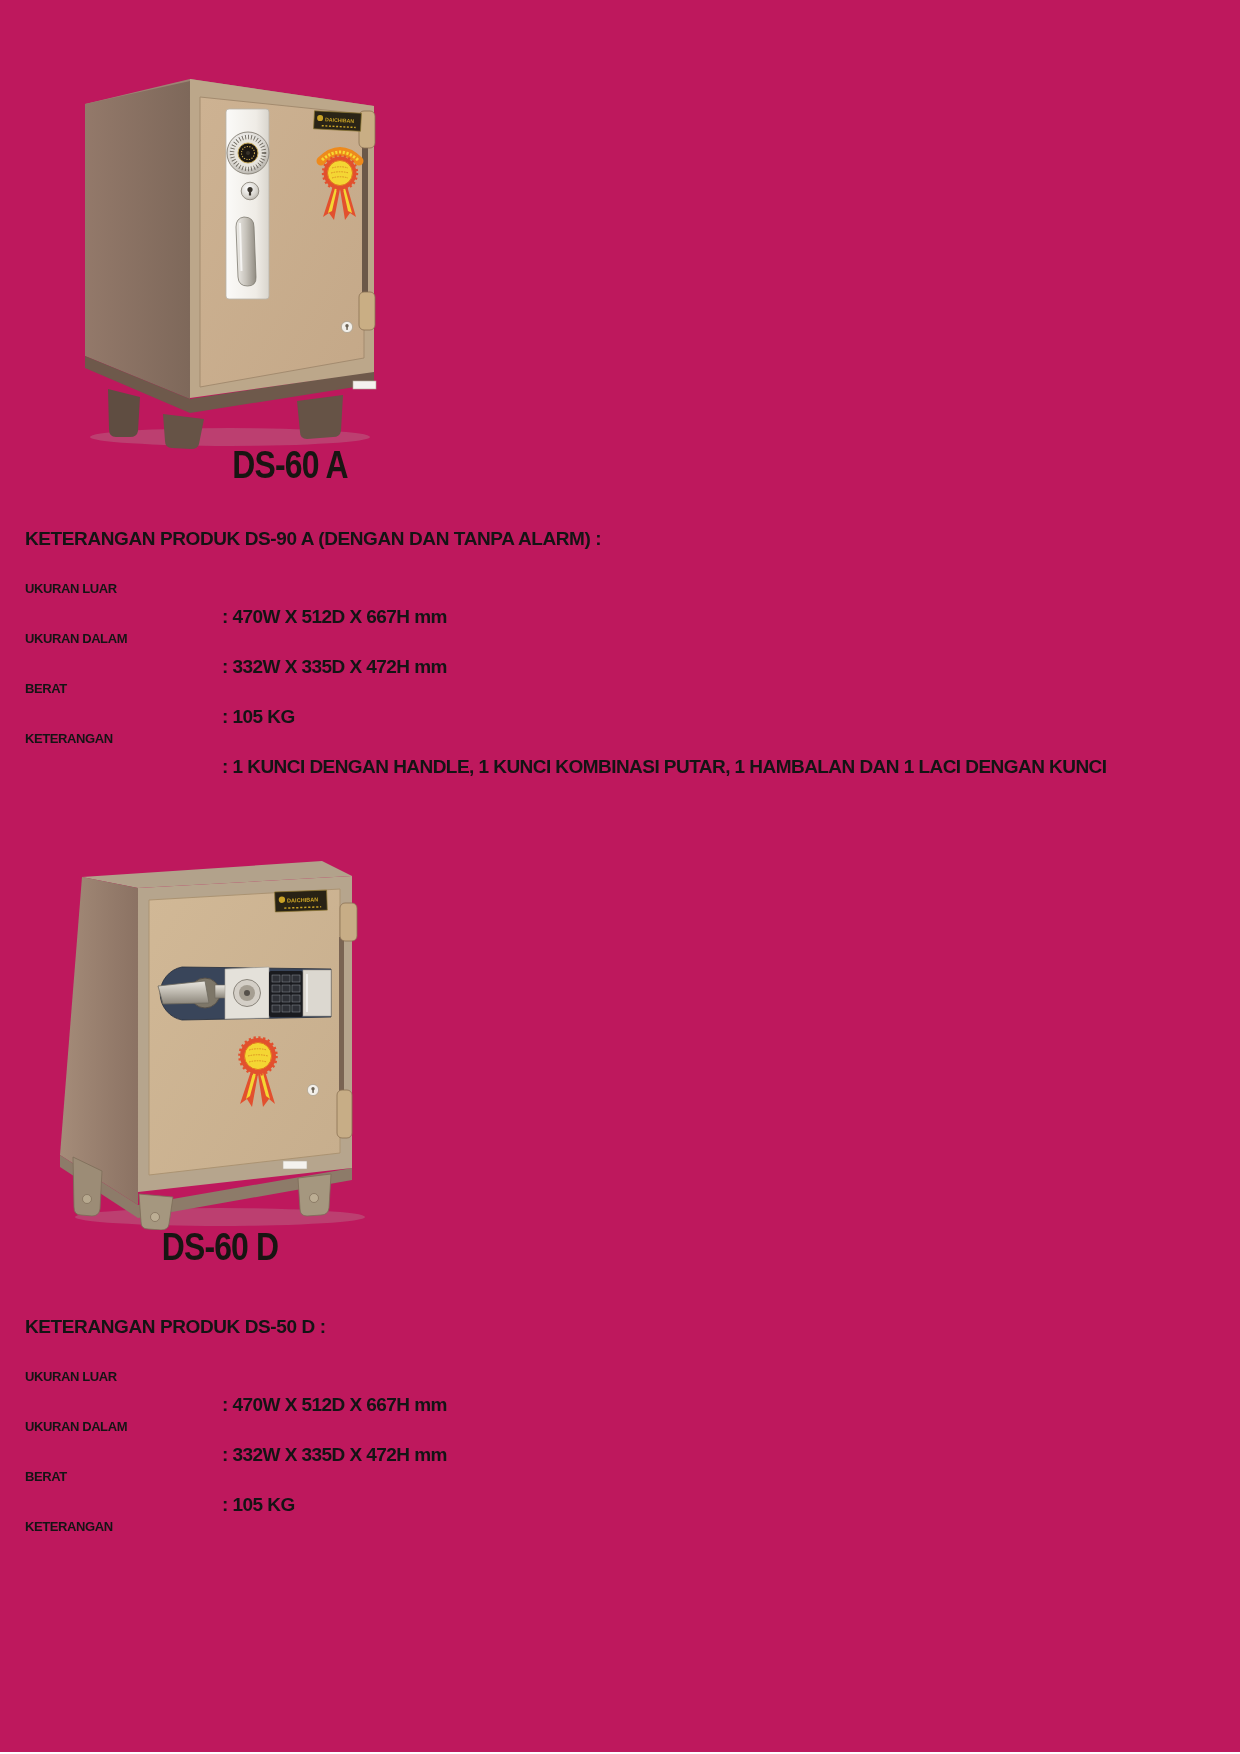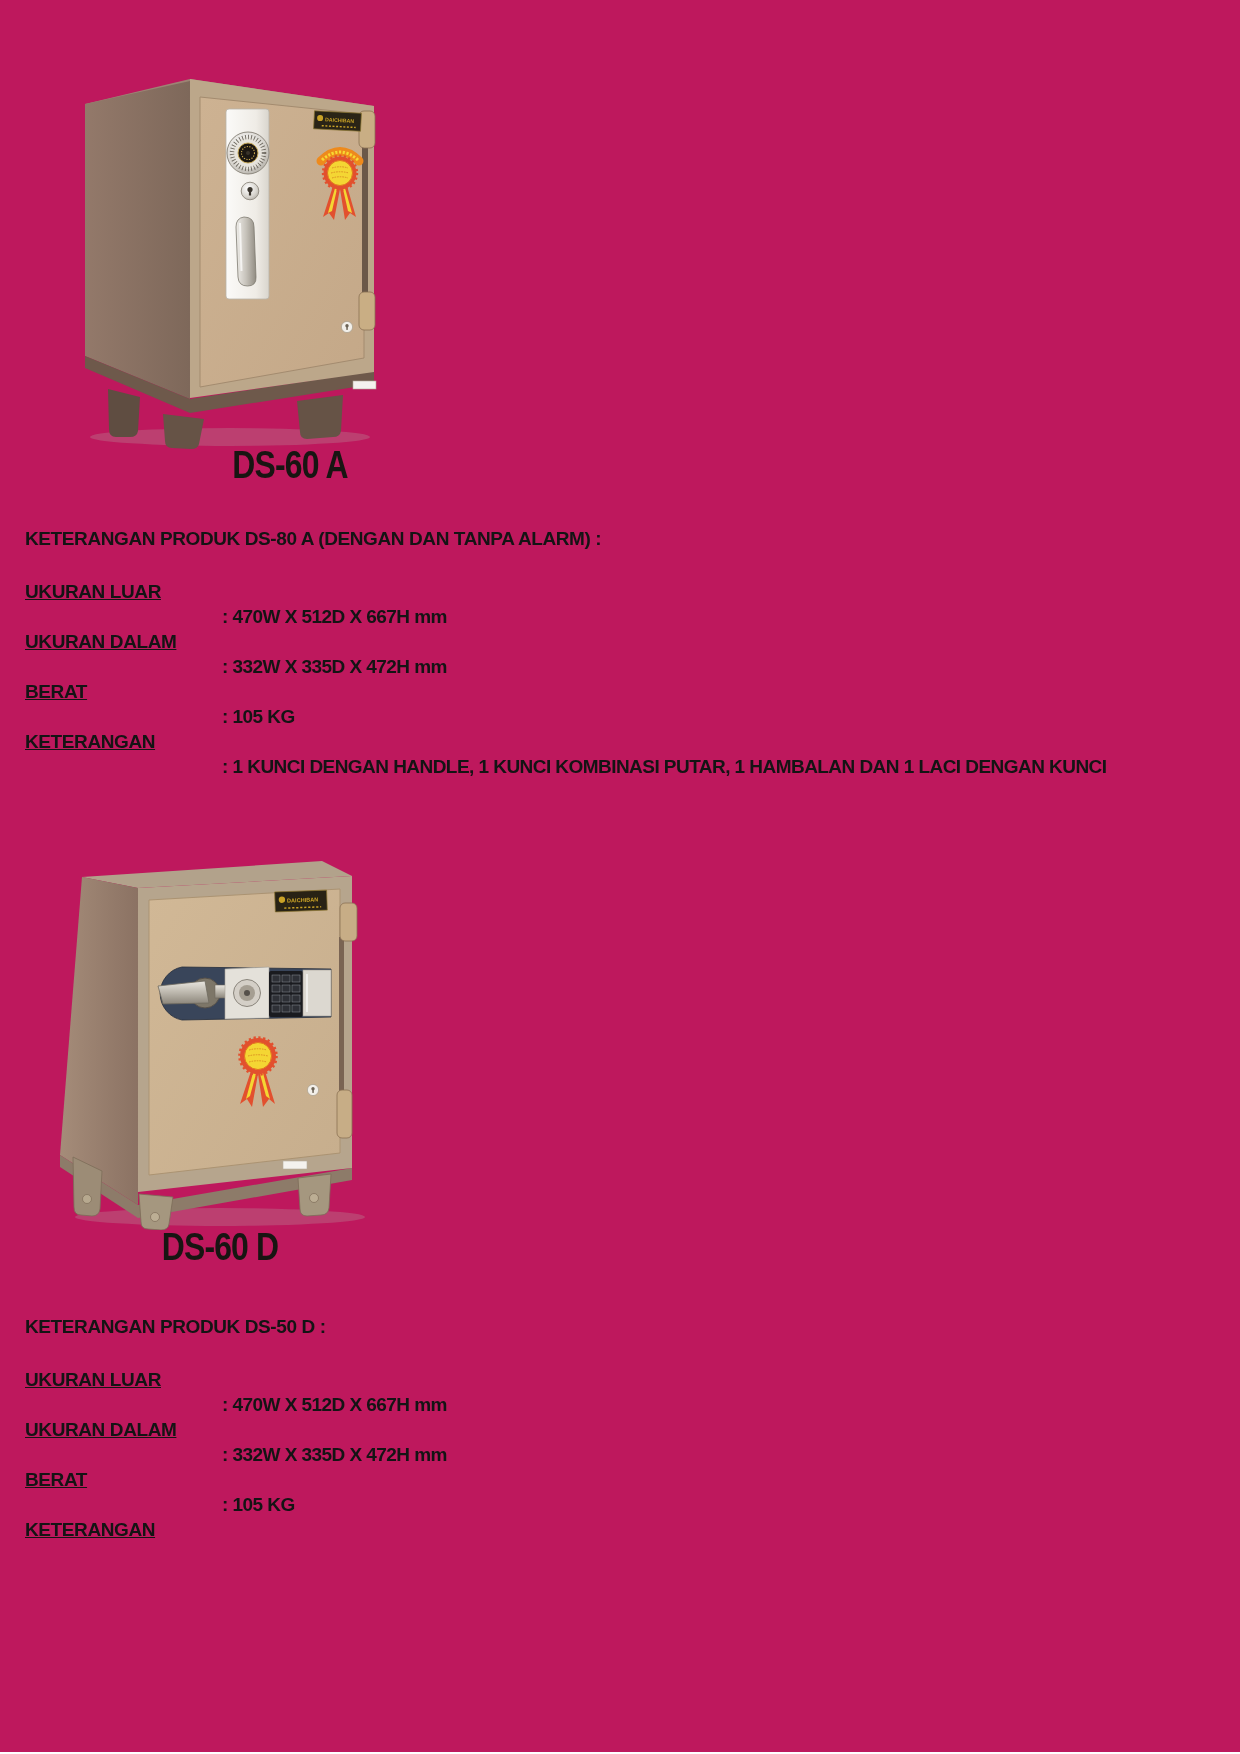--- a/index.html
+++ b/index.html
@@ -13,21 +13,21 @@
     font-size:38px;font-weight:bold;color:#181512;letter-spacing:-1px;
     transform:scaleX(0.84);transform-origin:center;white-space:nowrap;
   }
   .specs{position:absolute;left:25px;width:1190px;}
   .spec-heading{
     position:absolute;top:0;left:0;font-size:19px;font-weight:bold;
     letter-spacing:-0.4px;white-space:nowrap;
   }
   .spec-row{position:absolute;left:0;display:flex;white-space:nowrap;}
   .spec-label{
-    width:197px;flex:0 0 197px;font-size:19px;font-weight:bold;letter-spacing:-0.4px;text-decoration:underline;
+    width:197px;flex:0 0 197px;font-size:13px;font-weight:bold;letter-spacing:-0.4px;
   }
   .spec-value{font-size:19px;font-weight:bold;letter-spacing:-0.55px;margin-top:25px;}
   .r1{top:53px;} .r2{top:103px;} .r3{top:153px;} .r4{top:203px;justify-content:flex-end;}
 </style>
 </head>
 <body>
 
 <div class="page">
 
   <svg class="figure-svg" style="left:60px;top:65px;" width="330" height="385" viewBox="0 0 330 385" aria-hidden="true">
@@ -121,21 +121,21 @@
       <circle cx="287" cy="260.8" r="1.7" fill="#6c6355"></circle>
       <rect x="286.3" y="261.5" width="1.5" height="3.4" fill="#6c6355"></rect>
     </g>
 
     <rect x="293" y="316" width="23" height="8" fill="#f4f2ee" stroke="#b5ab9c" stroke-width="0.6"></rect>
   </svg>
 
   <div class="model-label" style="left:140px;top:444px;">DS-60 A</div>
 
   <div class="specs" style="top:528px;height:240px;">
-    <div class="spec-heading">KETERANGAN PRODUK DS-80 A (DENGAN DAN TANPA ALARM) :</div>
+    <div class="spec-heading">KETERANGAN PRODUK DS-90 A (DENGAN DAN TANPA ALARM) :</div>
     <div class="spec-row r1">
       <div class="spec-label">UKURAN LUAR</div>
       <div class="spec-value">: 470W X 512D X 667H mm</div>
     </div>
     <div class="spec-row r2">
       <div class="spec-label">UKURAN DALAM</div>
       <div class="spec-value">: 332W X 335D X 472H mm</div>
     </div>
     <div class="spec-row r3">
       <div class="spec-label">BERAT</div>

